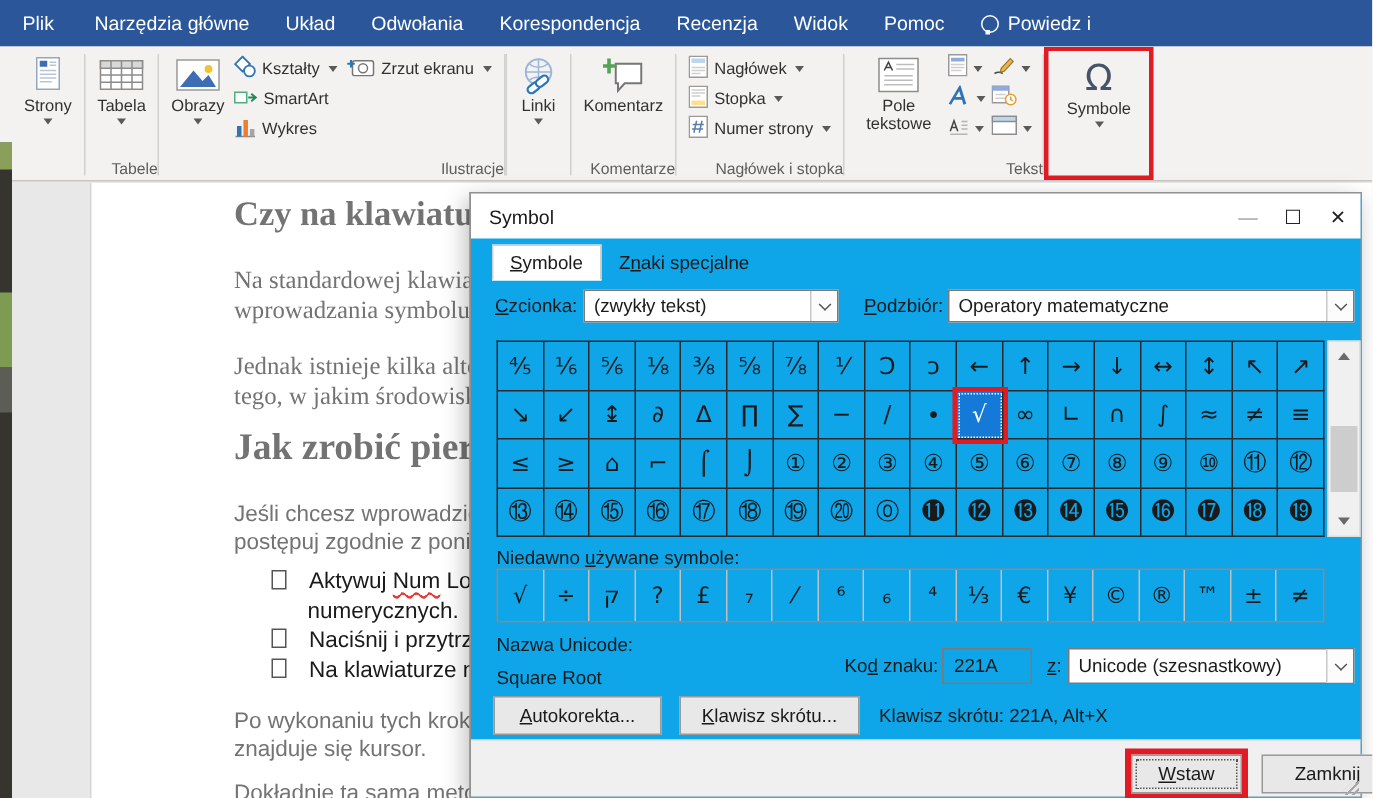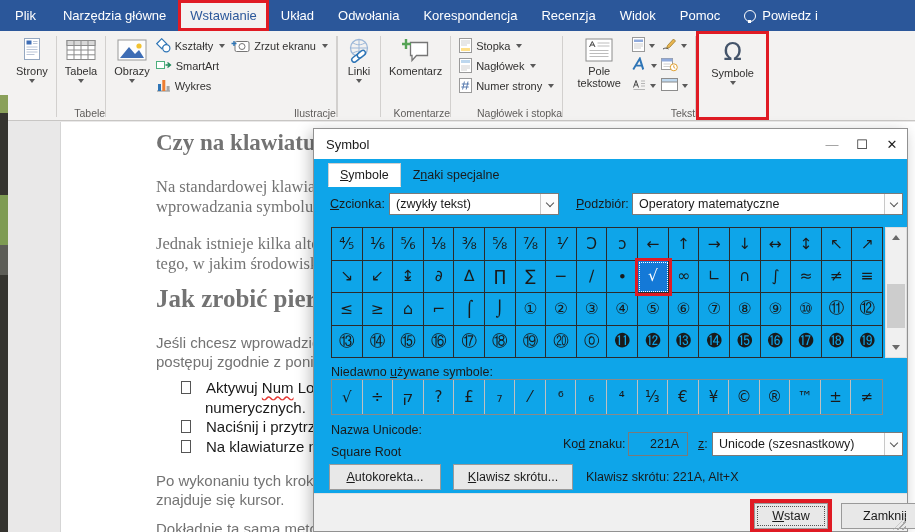--- a/index.html
+++ b/index.html
@@ -84,38 +84,35 @@
   .recent-cell{border-right:1px solid #c0c0c0;display:flex;align-items:center;justify-content:center;
                font-family:"DejaVu Sans",sans-serif;font-size:15px;cursor:default}
   .recent-cell:last-child{border-right:none}
   .dlg-btn{position:absolute;height:26px;background:#e8e8e8;border:1px solid #9a9a9a;display:flex;align-items:center;justify-content:center;
            font-size:12.5px;box-sizing:border-box;cursor:default}
   #wstaw-btn{outline:1px dotted #555;outline-offset:-4px;box-shadow:0 0 0 4px var(--highlight-red)}
   #dlg-footer{position:absolute;left:0;right:0;top:364px;bottom:0;background:#f0f0f0;border-top:1px solid #e0e0e0}
   .grip{position:absolute;right:1px;bottom:1px;width:13px;height:13px;
         background:repeating-linear-gradient(-45deg,transparent 0 2px,#a8a8a8 2px 3.5px);
         clip-path:polygon(100% 0,100% 100%,0 100%)}
-  .field{position:absolute;height:24px;border:1px solid #7a7a7a;box-sizing:border-box;display:flex;align-items:center;padding-left:21px}
+  .field{position:absolute;height:24px;border:1px solid #7a7a7a;box-sizing:border-box;display:flex;align-items:center;padding-left:7px}
   u{text-decoration:underline}
 </style>
 </head>
 <body>
 
 <div id="app">
 
   <div id="tabbar">
     <div id="ribbon-tabs">
         <div class="rtab file">
           <span>Plik</span>
         </div>
         <div class="rtab">
           <span>Narzędzia główne</span>
-        </div>
-        <div class="rtab active hl">
-          <span>Wstawianie</span>
         </div>
         <div class="rtab">
           <span>Układ</span>
         </div>
         <div class="rtab">
           <span>Odwołania</span>
         </div>
         <div class="rtab">
           <span>Korespondencja</span>
         </div>
@@ -254,33 +251,33 @@
       </div>
       <div class="glabel">Komentarze</div>
     </div>
     <div class="vsep"></div>
 
     <div class="rgroup">
       <div class="smallcol">
         <div class="srow">
           <span><svg width="13" height="15" viewBox="0 0 13 15">
                 <rect x="0.5" y="0.5" width="12" height="14" fill="#fff" stroke="#9a9a9a"></rect>
+                <rect x="2" y="2" width="9" height="3" fill="#bdd7ee"></rect>
+                <path d="M2 8h9M2 10h9M2 12h6" stroke="#cfcfcf"></path>
+              </svg></span>
+          <span>Nagłówek</span>
+          <span class="chev inline"></span>
+        </div>
+        <div class="srow">
+          <span><svg width="13" height="15" viewBox="0 0 13 15">
+                <rect x="0.5" y="0.5" width="12" height="14" fill="#fff" stroke="#9a9a9a"></rect>
                 <rect x="2" y="10" width="9" height="3" fill="#ffe08a"></rect>
                 <path d="M2 3h9M2 5h9M2 7h6" stroke="#cfcfcf"></path>
               </svg></span>
           <span>Stopka</span>
-          <span class="chev inline"></span>
-        </div>
-        <div class="srow">
-          <span><svg width="13" height="15" viewBox="0 0 13 15">
-                <rect x="0.5" y="0.5" width="12" height="14" fill="#fff" stroke="#9a9a9a"></rect>
-                <rect x="2" y="2" width="9" height="3" fill="#bdd7ee"></rect>
-                <path d="M2 8h9M2 10h9M2 12h6" stroke="#cfcfcf"></path>
-              </svg></span>
-          <span>Nagłówek</span>
           <span class="chev inline"></span>
         </div>
         <div class="srow">
           <span><svg width="13" height="15" viewBox="0 0 13 15">
                 <rect x="0.5" y="0.5" width="12" height="14" fill="#fff" stroke="#9a9a9a"></rect>
                 <path d="M5.4 3.5l-1.8 8M9 3.5l-1.8 8M2.8 6h7.4M2.3 9h7.4" stroke="#5a7db0" fill="none"></path>
               </svg></span>
           <span>Numer strony</span>
           <span class="chev inline"></span>
         </div>

